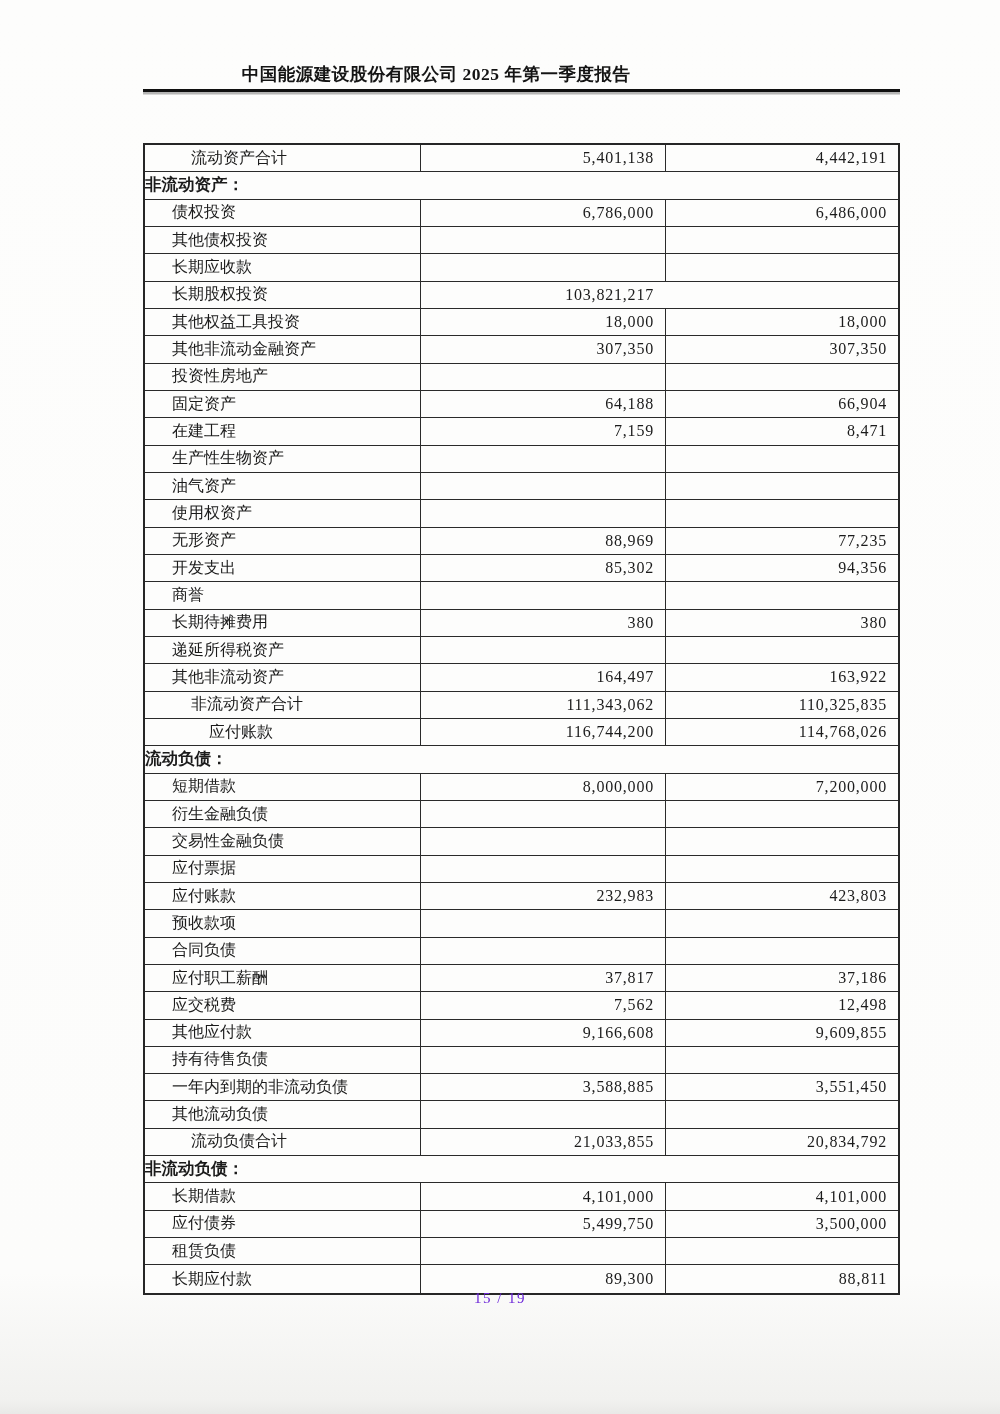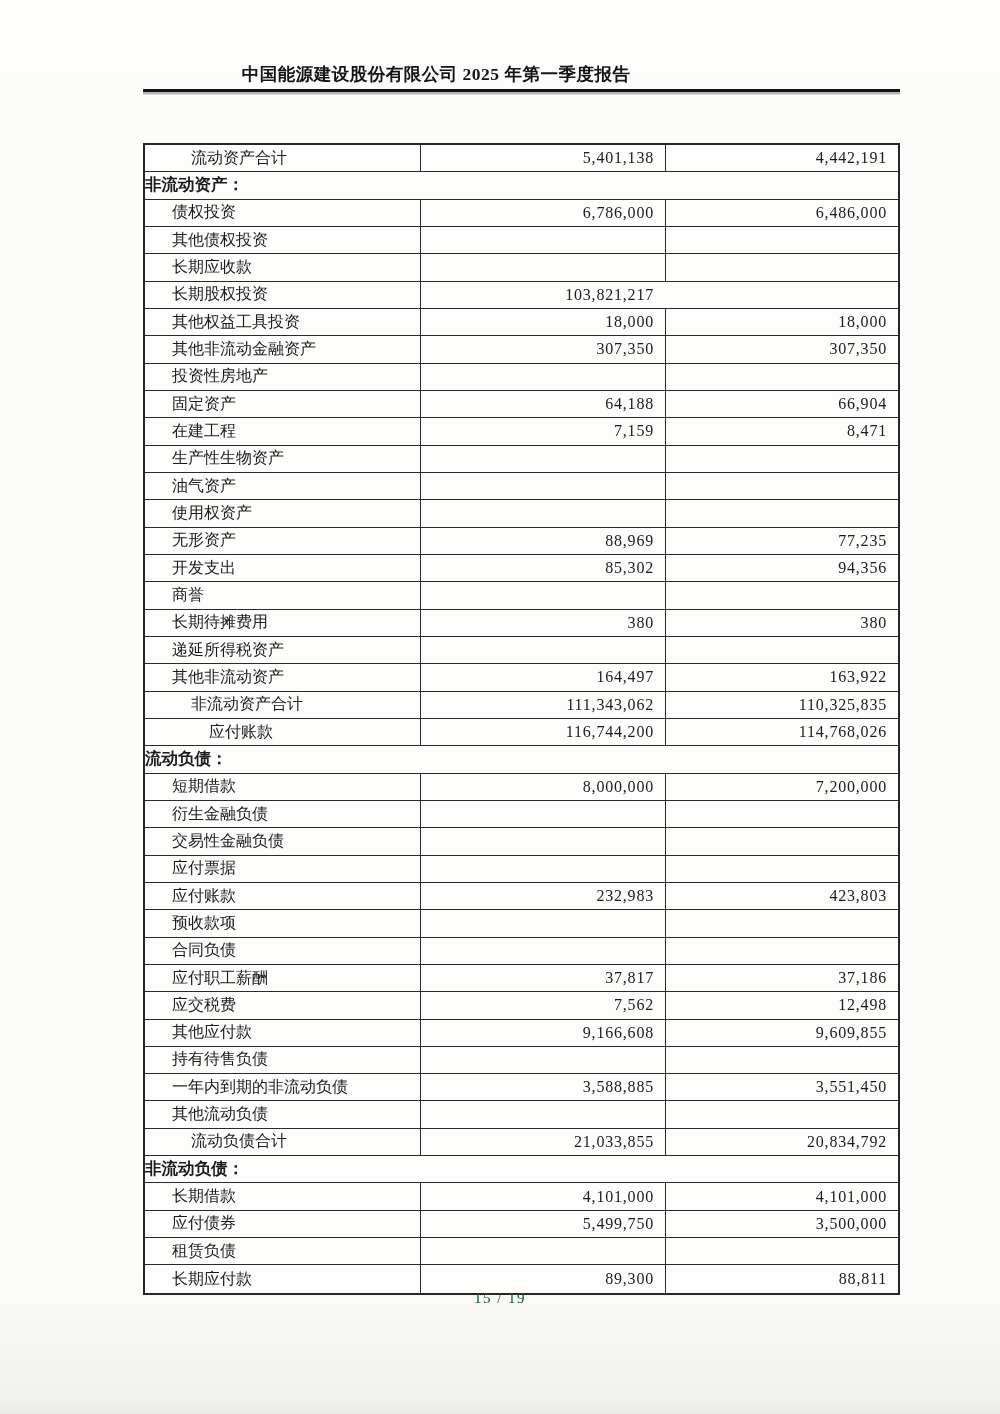--- a/index.html
+++ b/index.html
@@ -51,21 +51,21 @@
   .row.section .cell.label { flex:1 1 auto; font-weight:bold; font-size:16.5px; }
   .ind0 { padding-left:0; }
   .ind1 { padding-left:27px; }
   .ind2 { padding-left:46px; }
   .ind3 { padding-left:64px; }
   .footer-page {
     position:absolute; top:1290px; left:0; width:1000px;
     text-align:center;
     font-size:15px;
     letter-spacing:1.5px;
-    color:#14532d;
+    color:#6d28d9;
   }
 </style>
 </head>
 <body>
 
 <div class="header-title">中国能源建设股份有限公司 2025 年第一季度报告</div>
 
 <div class="header-rule"></div>
 
 <div class="sheet" id="balance-sheet">

